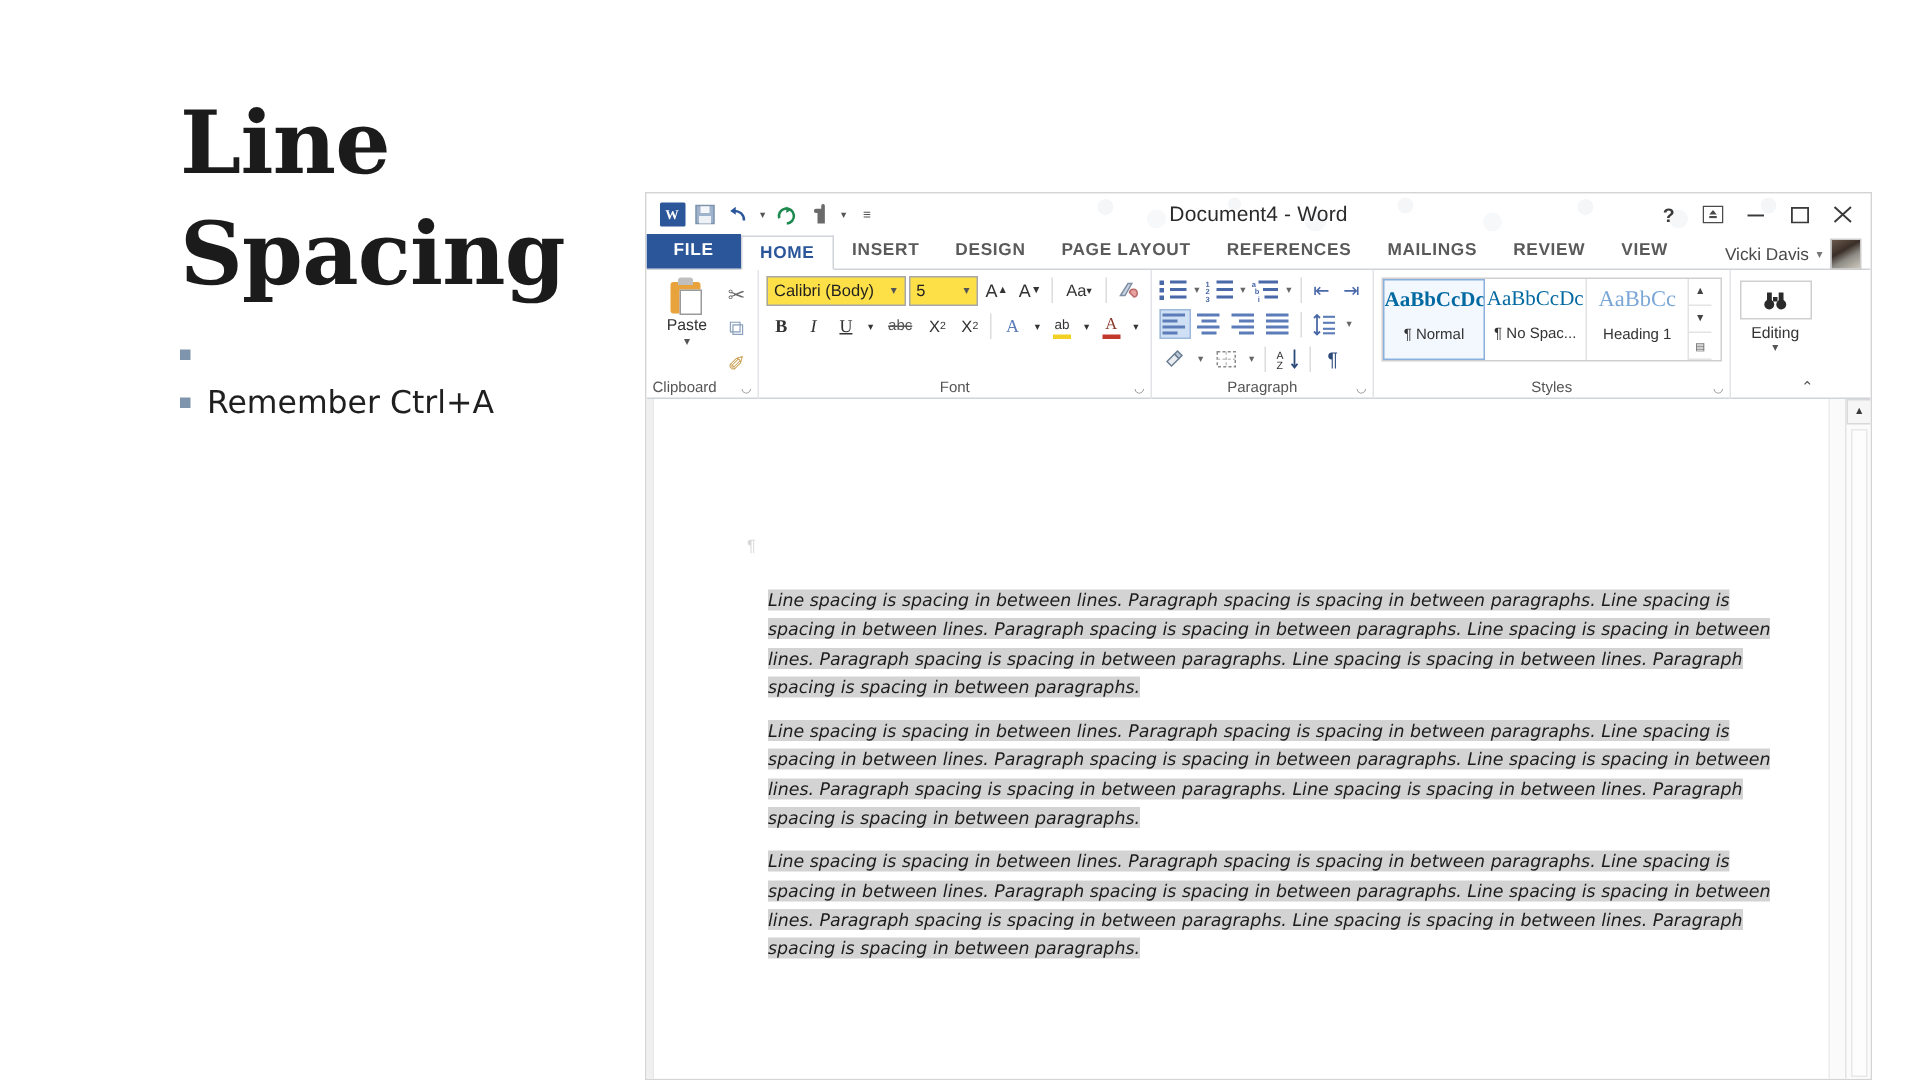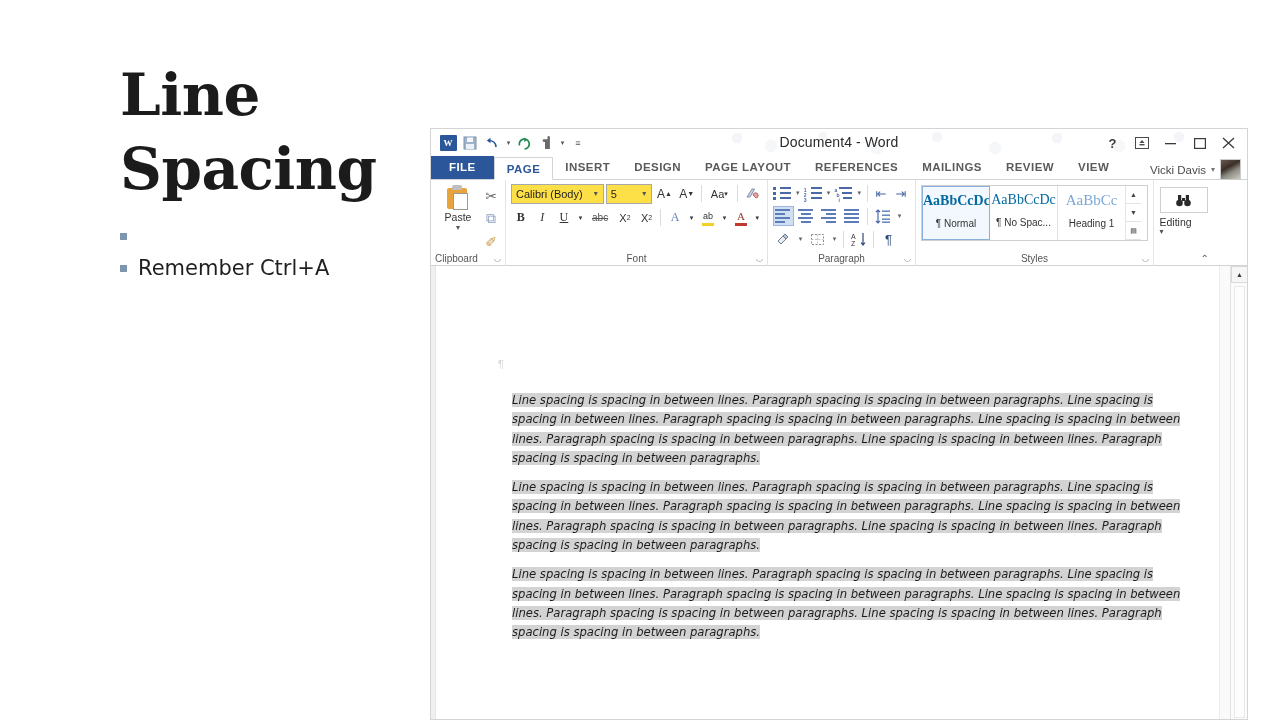--- a/index.html
+++ b/index.html
@@ -176,21 +176,21 @@
   }
   .style-cell.sel { border: 1px solid #8ab0de; background: #f3f8fe; }
   .style-prev { font-size: 14px; color: #0369a1; font-family: "Liberation Serif", serif; white-space: nowrap; overflow: hidden; }
   .style-prev.h1 { color: #7ba7d7; font-size: 15px; font-weight: normal; }
   .style-nm { font-size: 10px; color: #333; margin-top: 9px; white-space: nowrap; overflow: hidden; }
   .gal-scroll { width: 15px; display: flex; flex-direction: column; }
   .gal-scroll div { flex: 1; display: flex; align-items: center; justify-content: center; font-size: 7px; color: #444; border-bottom: 1px solid #e3e3e3; }
 
   
   .g-edit { width: 60px; }
-  .edit-btn { width: 48px; margin: 4px auto 0; text-align: left; }
+  .edit-btn { width: 48px; margin: 4px auto 0; text-align: center; }
   .edit-ico { height: 26px; display: flex; align-items: center; justify-content: center; font-size: 15px; color: #333; border: 1px solid #cfcfcf; }
   .edit-lbl { font-size: 10.5px; color: #333; margin-top: 3px; }
   .ribbon-collapse { position: absolute; right: 4px; bottom: 2px; font-size: 10px; color: #555; }
 
   
   .docarea {
     position: relative; background: #ffffff; height: 454px;
   }
   .left-gutter { position: absolute; left: 0; top: 0; width: 4px; height: 100%; background: #f0f0f0; }
   .page {
@@ -307,21 +307,21 @@
         <div class="tb-btn">
           <svg width="13" height="12" viewBox="0 0 13 12">
               <path d="M1 1 L12 11 M12 1 L1 11" stroke="#3a3a3a" stroke-width="1.3"></path>
             </svg>
         </div>
       </div>
     </div>
 
     <div class="tabs">
       <div class="tab file">FILE</div>
-      <div class="tab active">PAGE</div>
+      <div class="tab active">HOME</div>
       <div class="tab">INSERT</div>
       <div class="tab">DESIGN</div>
       <div class="tab">PAGE LAYOUT</div>
       <div class="tab">REFERENCES</div>
       <div class="tab">MAILINGS</div>
       <div class="tab">REVIEW</div>
       <div class="tab">VIEW</div>
 
       <div class="acct">
         <span class="acct-name">Vicki Davis</span>

